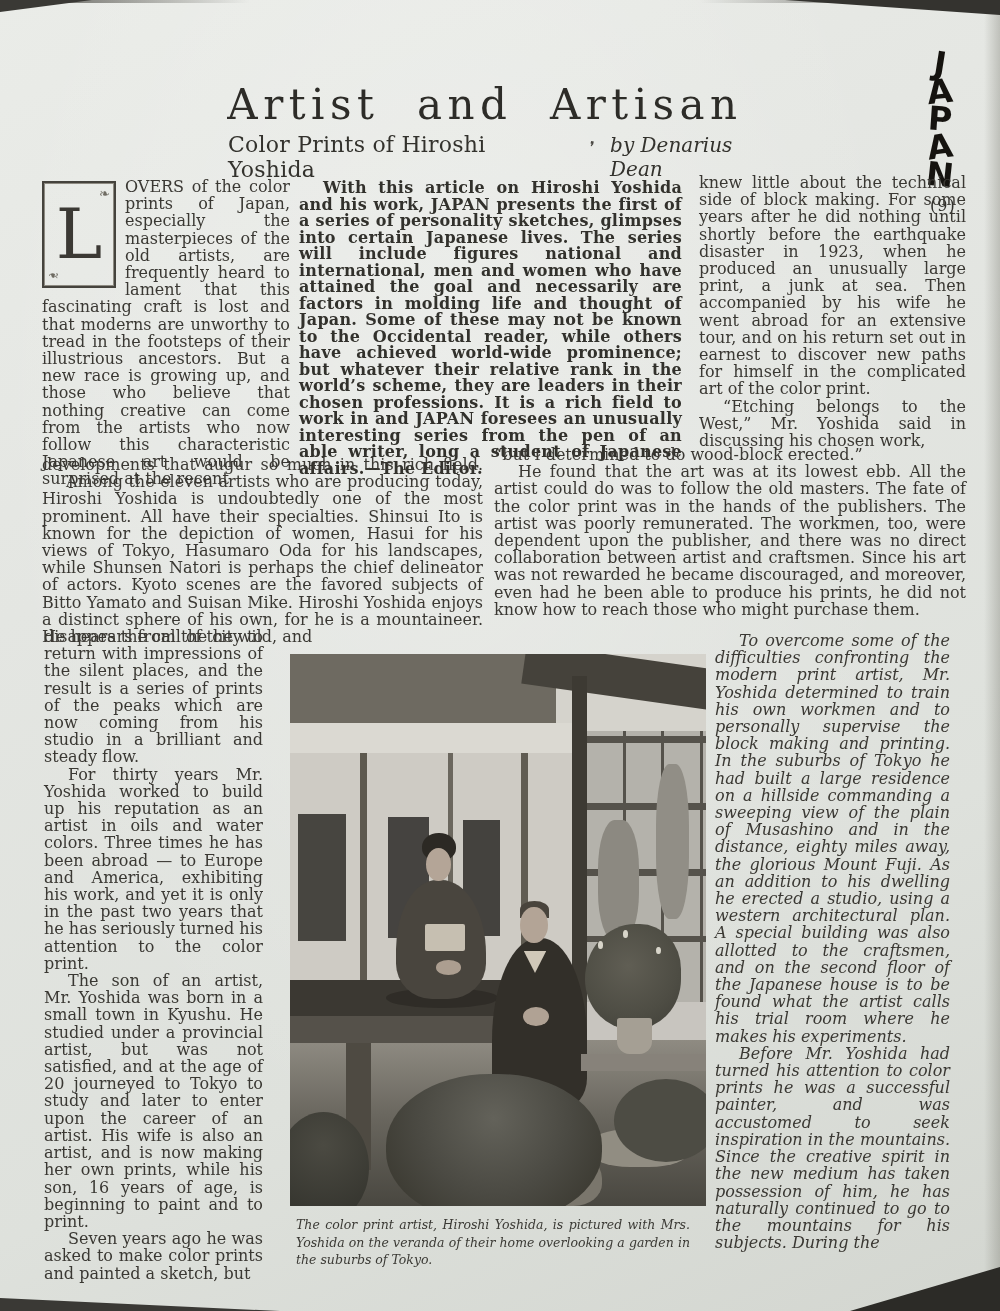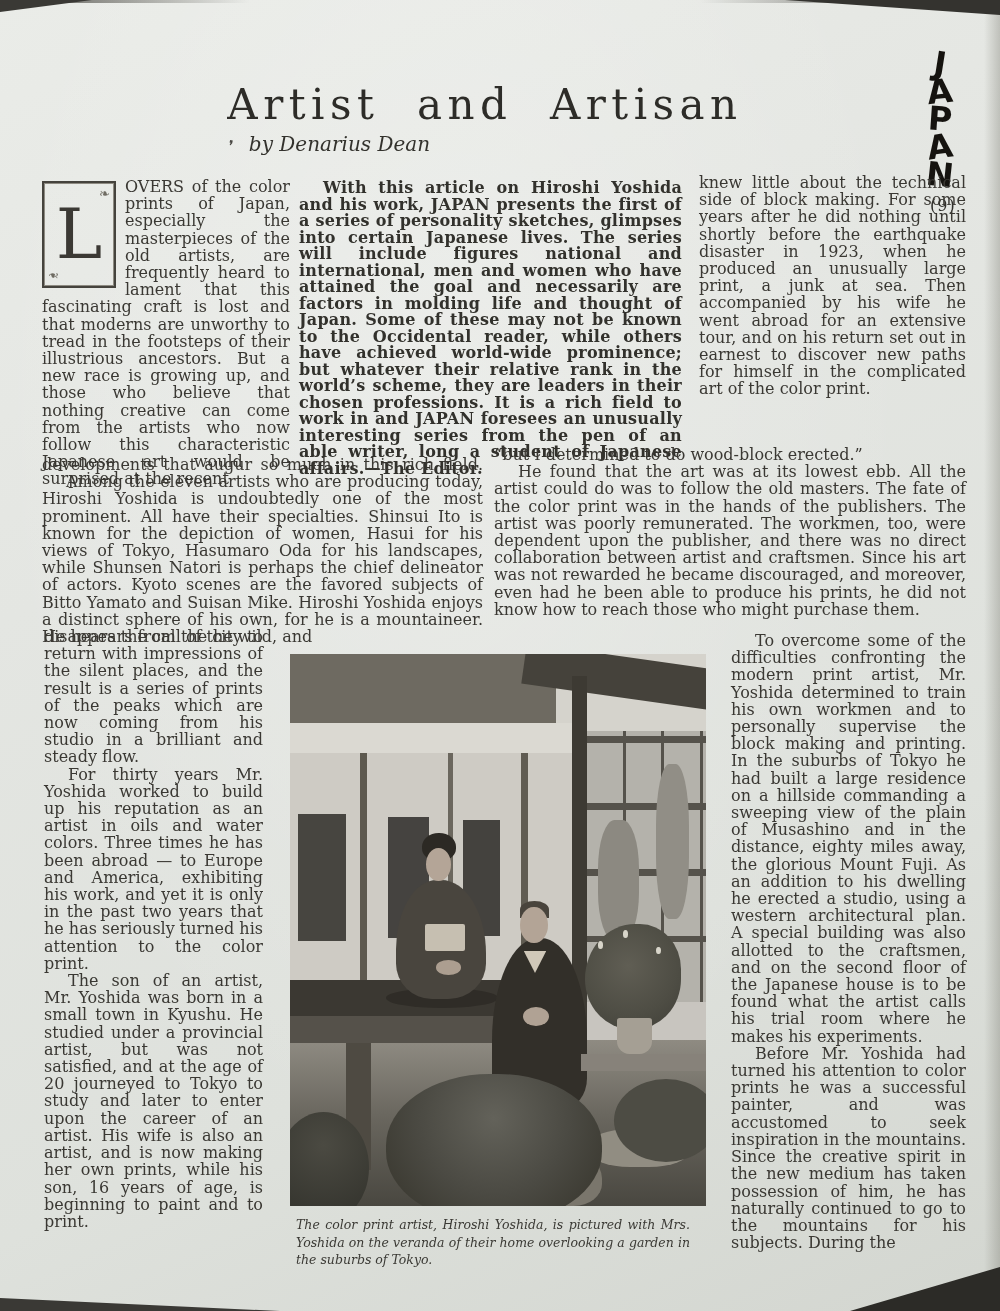--- a/index.html
+++ b/index.html
@@ -42,21 +42,21 @@
   .bt p{margin:0;}
   .ind{text-indent:1.5em;}
   .lead-justify{text-align-last:justify;}
   .col-left-top{position:absolute;left:42px;top:178px;width:248px;}
   .editor{position:absolute;left:299px;top:180px;width:383px;font-weight:700;font-size:16px;line-height:16.5px;text-align:justify;color:#32312c;letter-spacing:.015em;}
   .editor p{margin:0;text-indent:1.5em;}
   .col-right-top{position:absolute;left:699px;top:174px;width:267px;}
   .wide-left{position:absolute;left:42px;top:456px;width:441px;}
   .wide-right{position:absolute;left:494px;top:446px;width:472px;}
   .col-left-side{position:absolute;left:44px;top:628px;width:219px;}
-  .col-right-side{position:absolute;left:731px;top:632px;width:235px;}
+  .col-right-side{position:absolute;left:715px;top:632px;width:235px;font-style:italic;}
 
   .dropcap{float:left;width:70px;height:103px;border:2px solid #45433d;box-shadow:inset 0 0 0 1px #8e8b82;
     margin:3px 9px 2px 0;position:relative;display:flex;align-items:center;justify-content:center;
     font-size:70px;color:#3b3934;}
   .dropcap .fl{position:absolute;font-size:13px;color:#6f6c63;}
   .dropcap .fl1{top:2px;right:4px;}
   .dropcap .fl2{bottom:2px;left:4px;transform:rotate(180deg);}
 
   
   .photo{position:absolute;left:290px;top:654px;width:416px;height:552px;background:#c8c5bf;overflow:hidden;}
@@ -70,20 +70,21 @@
 
   <div class="edge-top"></div>
   <div class="edge-right"></div>
   <div class="corner-tl"></div>
   <div class="corner-tr"></div>
   <div class="corner-br"></div>
   <div class="corner-bl"></div>
 
   <div class="title">Artist and Artisan</div>
   <div class="subtitle-row">
+    <span class="subtitle">Color Prints of Hiroshi Yoshida</span>
     <span class="ornament">❜</span>
     <span class="byline">by Denarius Dean</span>
   </div>
 
   <div class="japan">
     <span>J</span>
     <span>A</span>
     <span>P</span>
     <span>A</span>
     <span>N</span>
@@ -99,36 +100,38 @@
       </span><span>OVERS of the color prints of Japan, especially the masterpieces of the old artists, are frequently heard to lament that this fascinating craft is lost and that moderns are unworthy to tread in the footsteps of their illustrious ancestors. But a new race is growing up, and those who believe that nothing creative can come from the artists who now follow this characteristic Japanese art would be surprised at the recent</span>
     </p>
   </div>
 
   <div class="editor">
     <p>With this article on Hiroshi Yoshida and his work, JAPAN presents the first of a series of personality sketches, glimpses into certain Japanese lives. The series will include figures national and international, men and women who have attained the goal and necessarily are factors in molding life and thought of Japan. Some of these may not be known to the Occidental reader, while others have achieved world-wide prominence; but whatever their relative rank in the world’s scheme, they are leaders in their chosen professions. It is a rich field to work in and JAPAN foresees an unusually interesting series from the pen of an able writer, long a student of Japanese affairs.—The Editor.</p>
   </div>
 
   <div class="col-right-top bt">
     <p>knew little about the technical side of block making. For some years after he did nothing until shortly before the earthquake disaster in 1923, when he produced an unusually large print, a junk at sea. Then accompanied by his wife he went abroad for an extensive tour, and on his return set out in earnest to discover new paths for himself in the complicated art of the color print.</p>
+    <p class="ind">“Etching belongs to the West,” Mr. Yoshida said in discussing his chosen work,</p>
   </div>
 
   <div class="wide-left bt">
     <p class="lead-justify">developments that augur so much in this rich field.</p>
     <p class="ind">Among the eleven artists who are producing today, Hiroshi Yoshida is undoubtedly one of the most prominent. All have their specialties. Shinsui Ito is known for the depiction of women, Hasui for his views of Tokyo, Hasumaro Oda for his landscapes, while Shunsen Natori is perhaps the chief delineator of actors. Kyoto scenes are the favored subjects of Bitto Yamato and Suisan Mike. Hiroshi Yoshida enjoys a distinct sphere of his own, for he is a mountaineer. He hears the call of the wild, and</p>
   </div>
 
   <div class="wide-right bt">
     <p>“but I determined to do wood-block erected.”</p>
     <p class="ind">He found that the art was at its lowest ebb. All the artist could do was to follow the old masters. The fate of the color print was in the hands of the publishers. The artist was poorly remunerated. The workmen, too, were dependent upon the publisher, and there was no direct collaboration between artist and craftsmen. Since his art was not rewarded he became discouraged, and moreover, even had he been able to produce his prints, he did not know how to reach those who might purchase them.</p>
   </div>
 
   <div class="col-left-side bt">
     <p>disappears from the city to return with impressions of the silent places, and the result is a series of prints of the peaks which are now coming from his studio in a brilliant and steady flow.</p>
     <p class="ind">For thirty years Mr. Yoshida worked to build up his reputation as an artist in oils and water colors. Three times he has been abroad — to Europe and America, exhibiting his work, and yet it is only in the past two years that he has seriously turned his attention to the color print.</p>
     <p class="ind">The son of an artist, Mr. Yoshida was born in a small town in Kyushu. He studied under a provincial artist, but was not satisfied, and at the age of 20 journeyed to Tokyo to study and later to enter upon the career of an artist. His wife is also an artist, and is now making her own prints, while his son, 16 years of age, is beginning to paint and to print.</p>
+    <p class="ind">Seven years ago he was asked to make color prints and painted a sketch, but</p>
   </div>
 
   <div class="col-right-side bt">
     <p class="ind">To overcome some of the difficulties confronting the modern print artist, Mr. Yoshida determined to train his own workmen and to personally supervise the block making and printing. In the suburbs of Tokyo he had built a large residence on a hillside commanding a sweeping view of the plain of Musashino and in the distance, eighty miles away, the glorious Mount Fuji. As an addition to his dwelling he erected a studio, using a western architectural plan. A special building was also allotted to the craftsmen, and on the second floor of the Japanese house is to be found what the artist calls his trial room where he makes his experiments.</p>
     <p class="ind">Before Mr. Yoshida had turned his attention to color prints he was a successful painter, and was accustomed to seek inspiration in the mountains. Since the creative spirit in the new medium has taken possession of him, he has naturally continued to go to the mountains for his subjects. During the</p>
   </div>
 
   <div class="photo">
     <div style="left:60%;top:0;width:40%;height:16%;background:#d5d3cc"></div>
     <div style="left:0;top:0;width:64%;height:12.5%;background:#6e6a61"></div>

